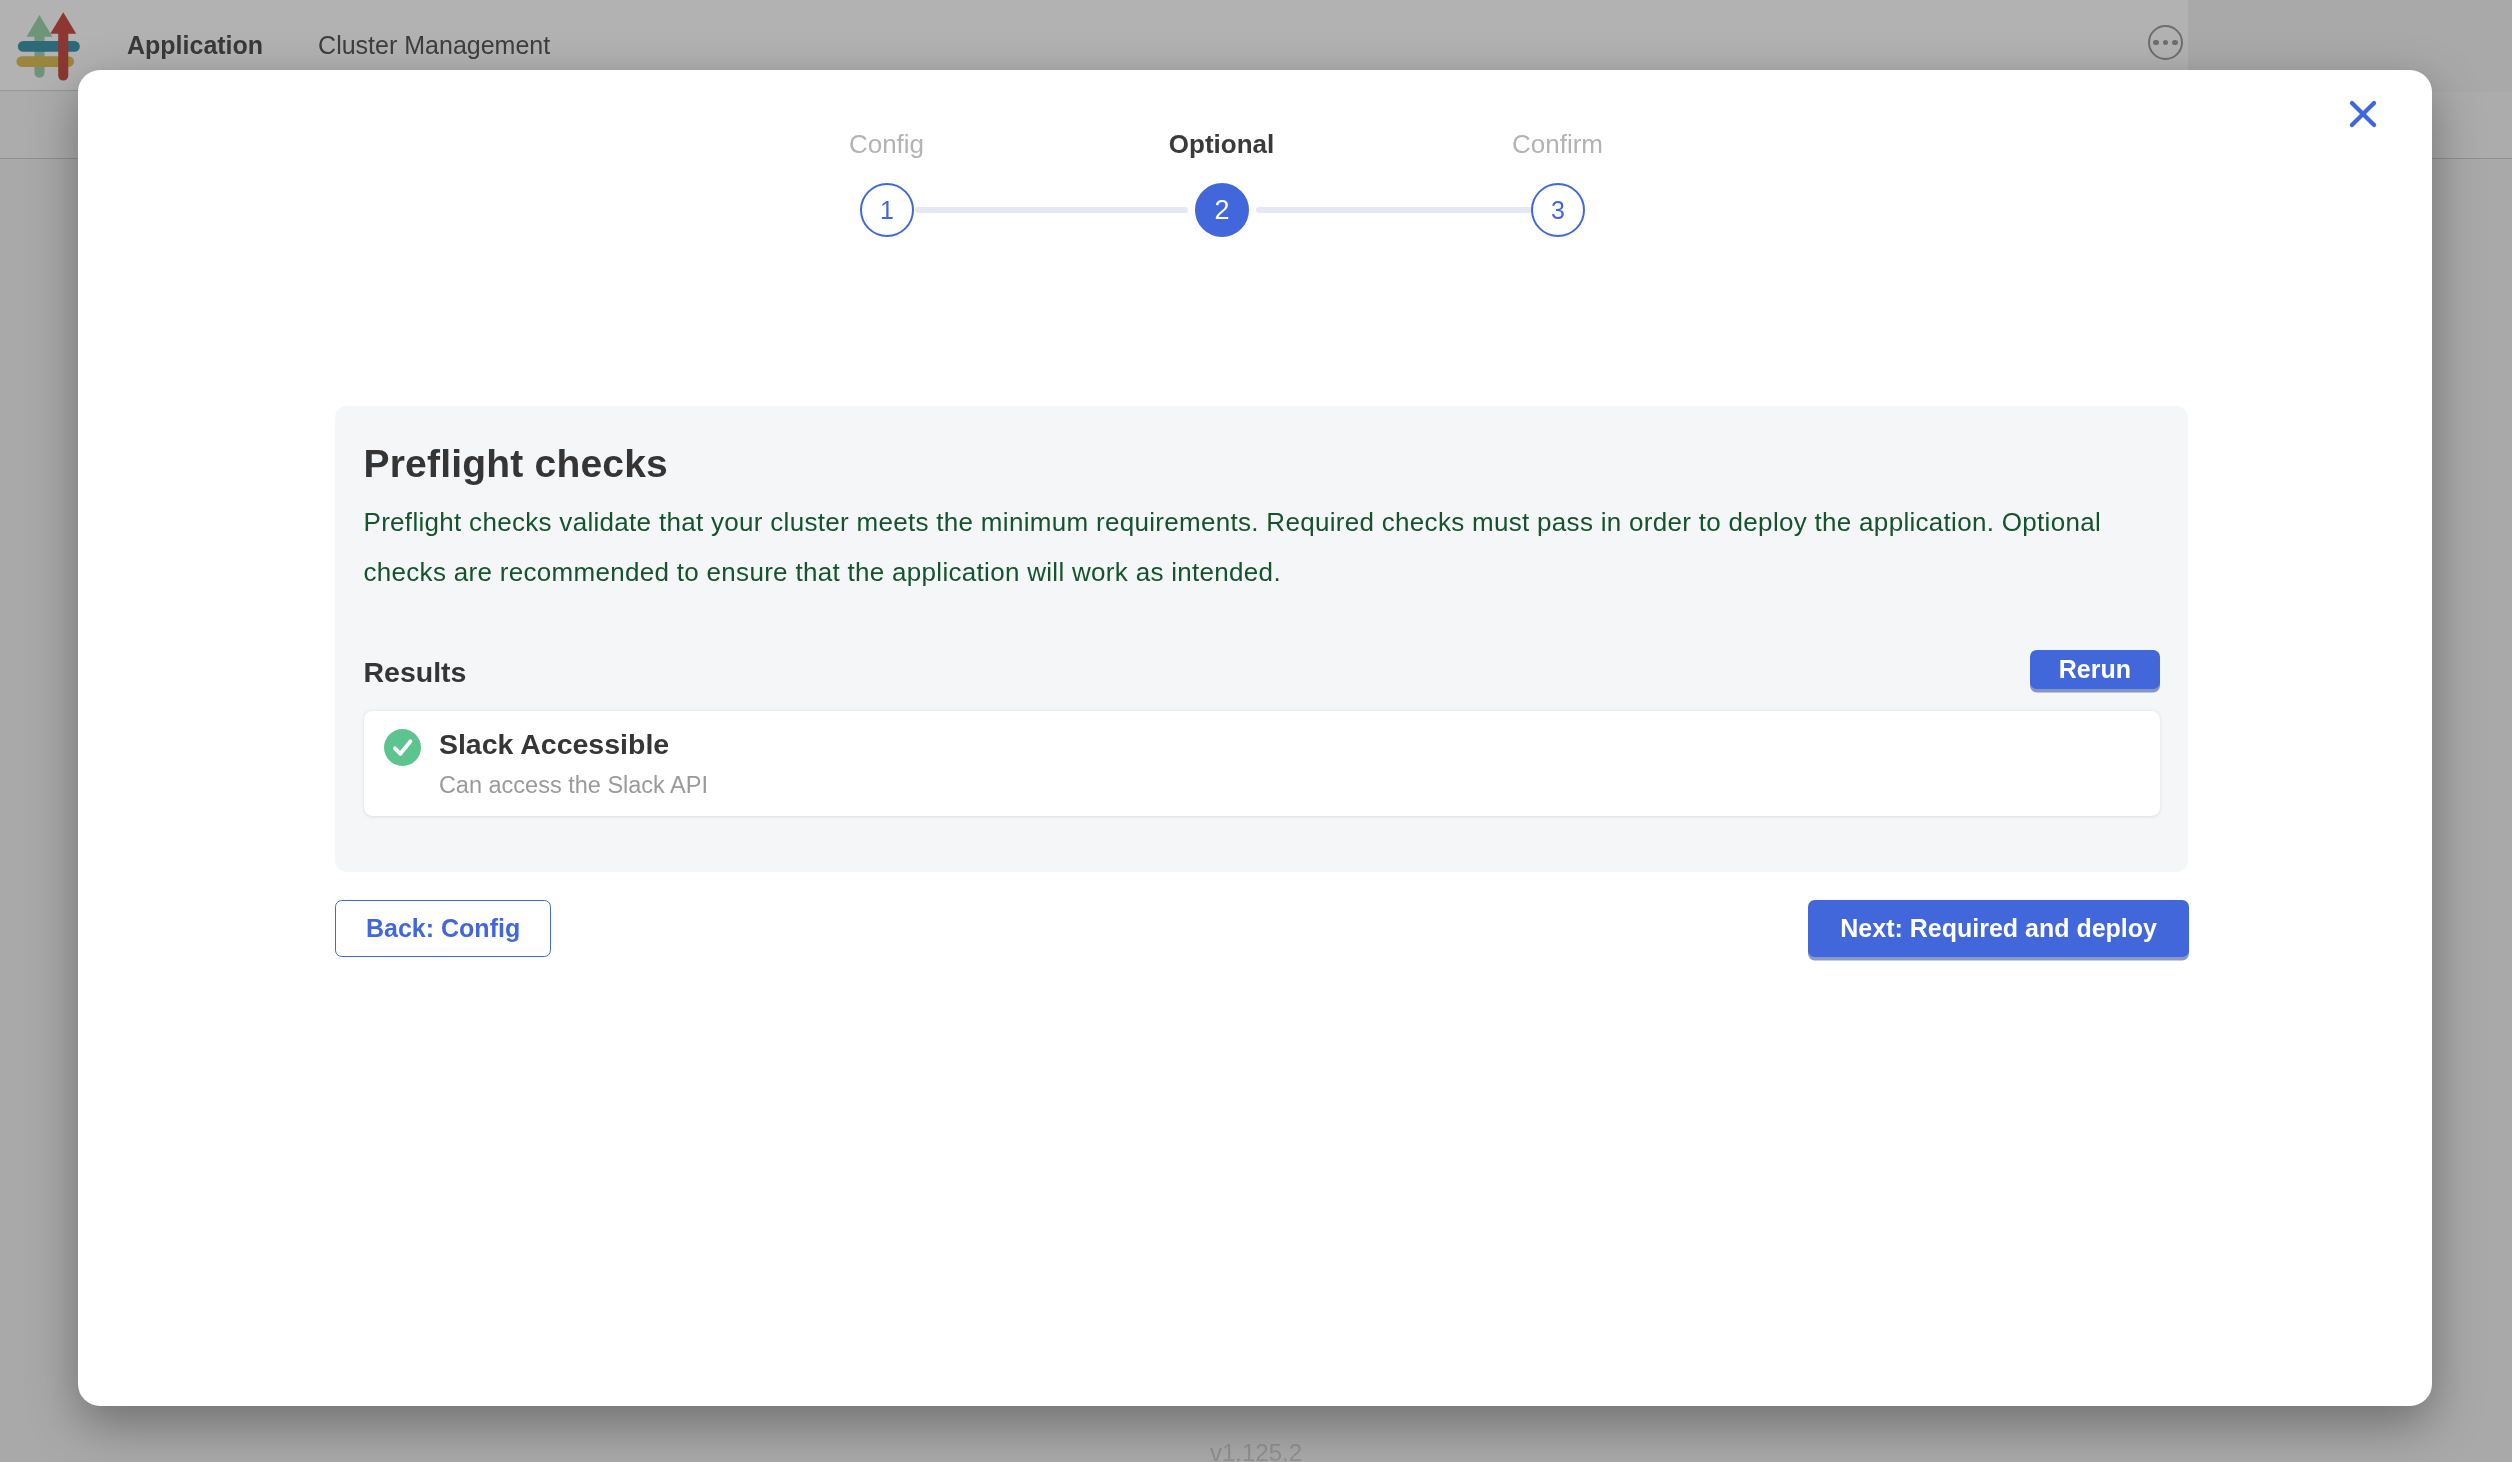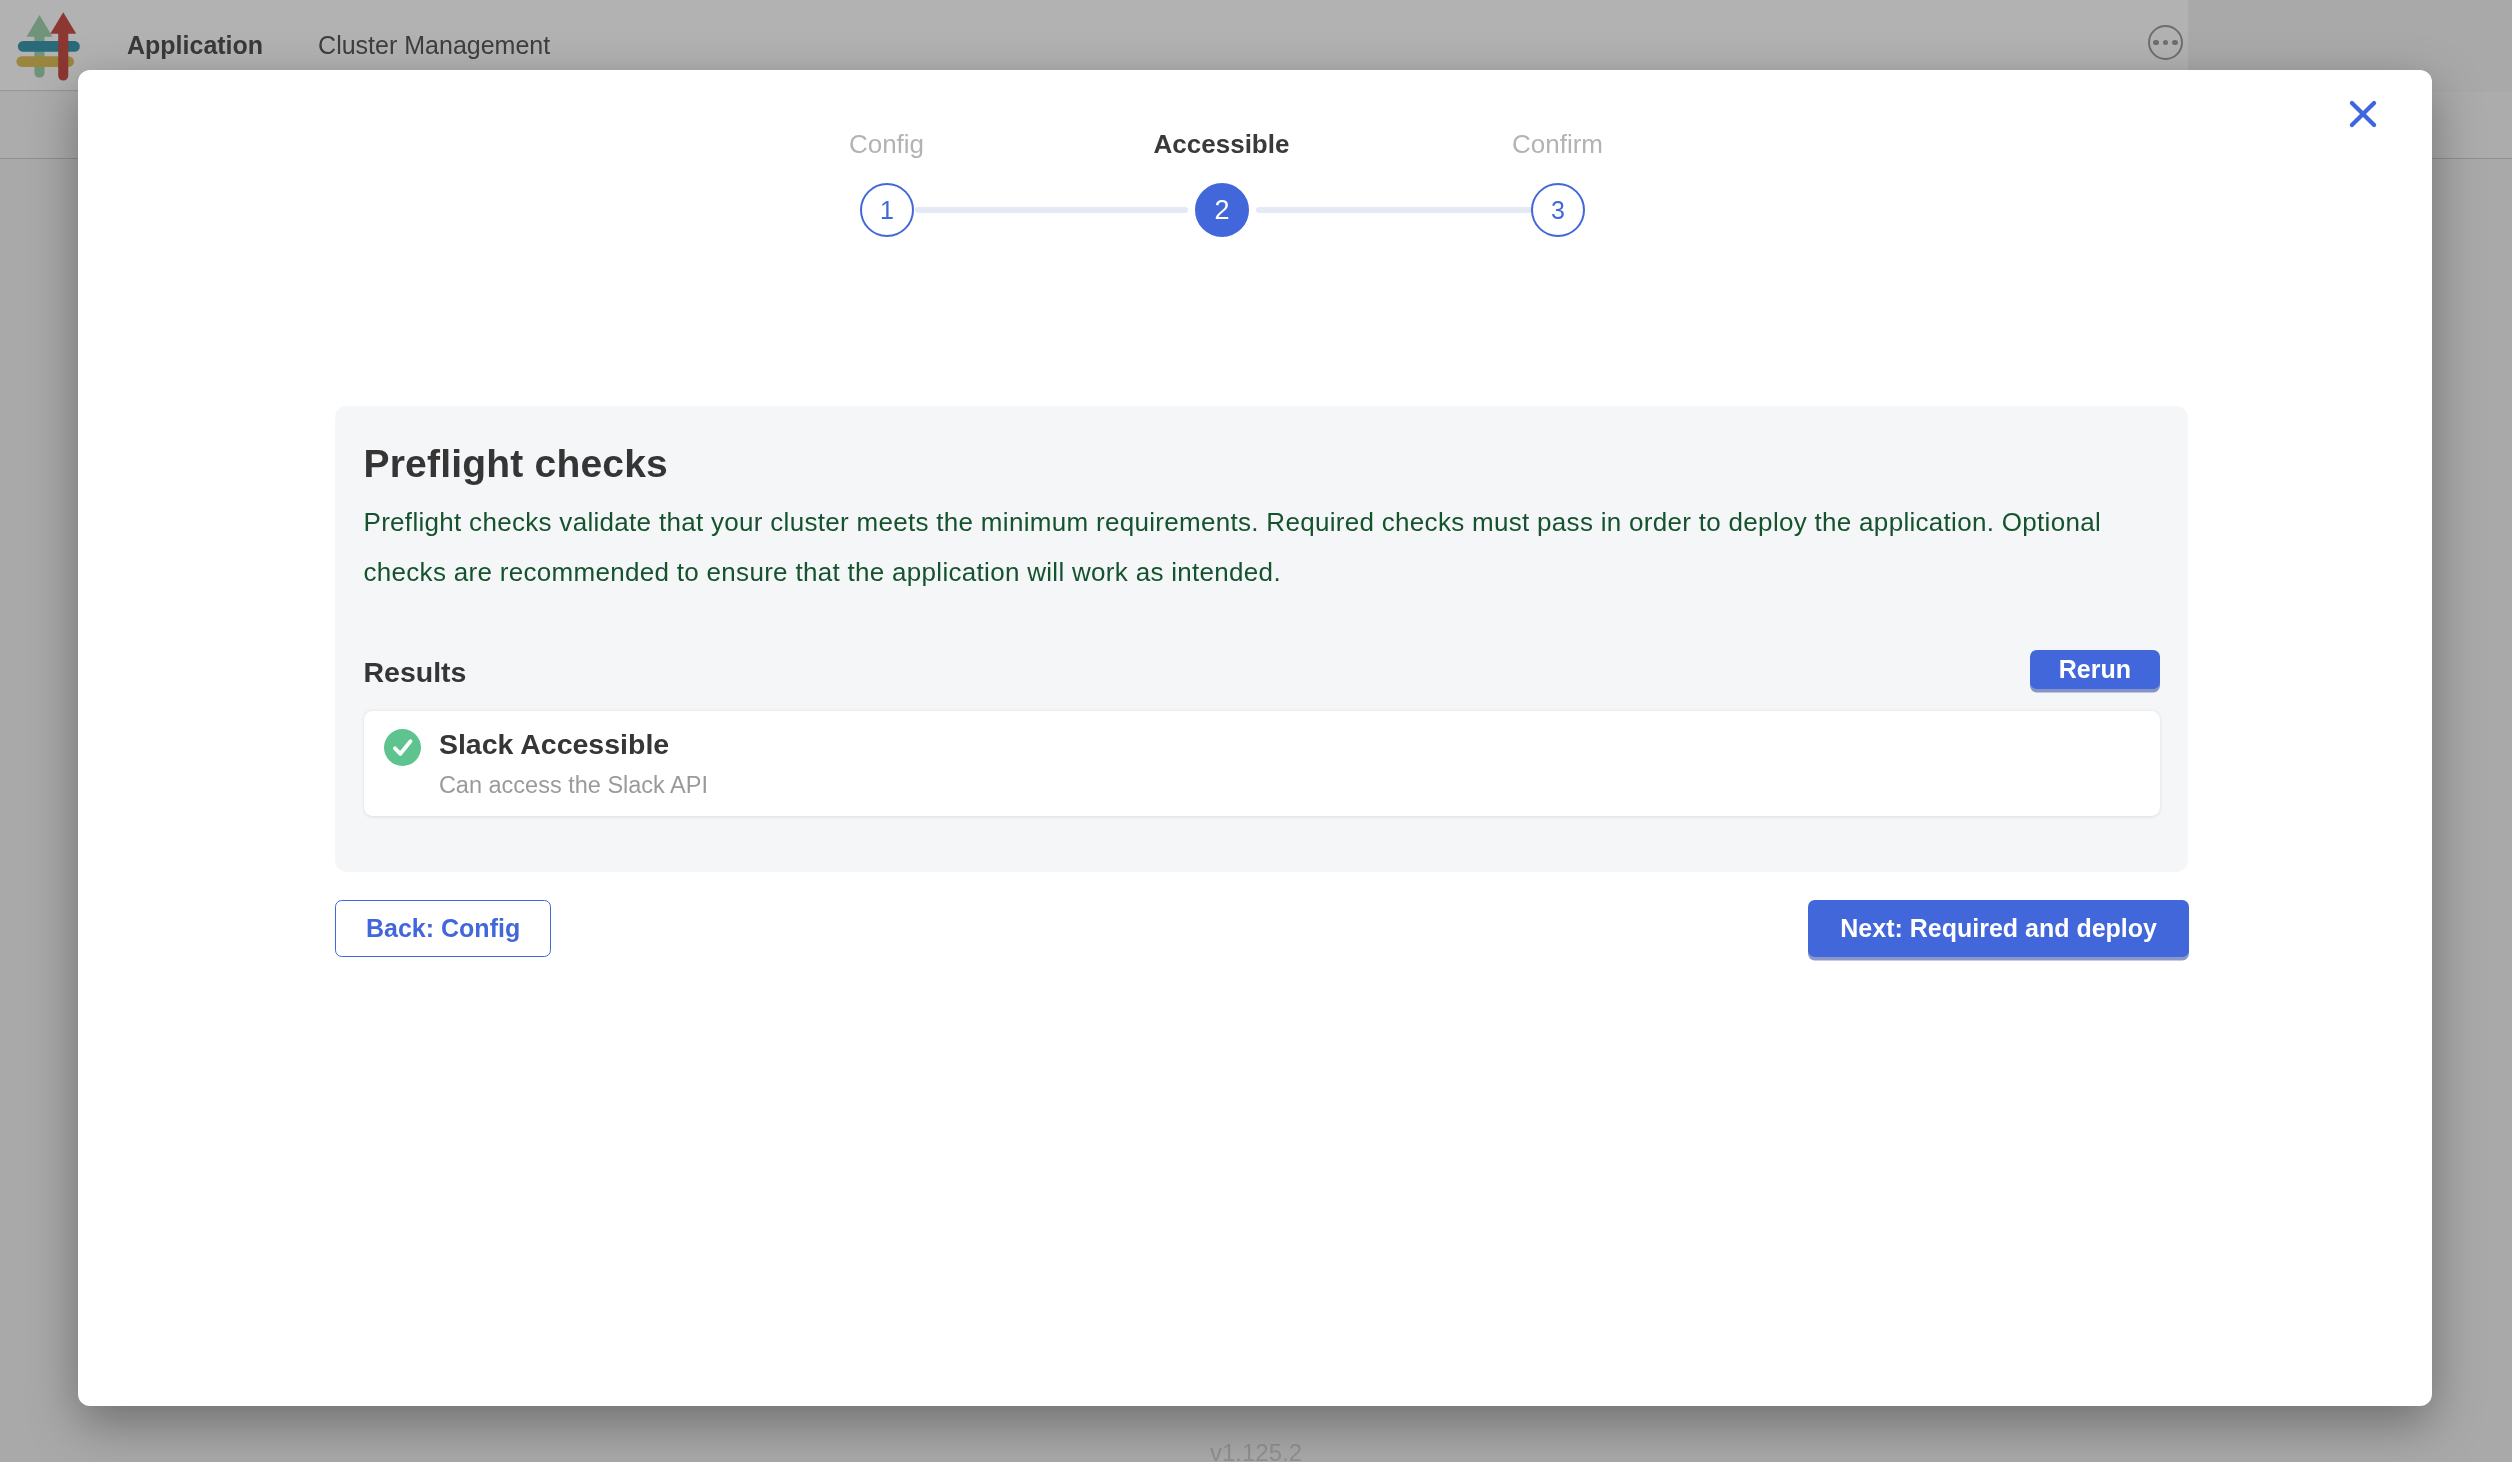--- a/index.html
+++ b/index.html
@@ -64,21 +64,21 @@
     background: rgba(0, 0, 0, 0.30);
     z-index: 10;
   }
 
   
   .modal {
     position: absolute;
     left: 78px; top: 70px;
     width: 2354px; height: 1336px;
     background: #FFFFFF;
-    border-radius: 12px;
+    border-radius: 22px;
     box-shadow: 0 17px 50px rgba(0,0,0,0.35);
     z-index: 20;
   }
   .close-btn {
     position: absolute;
     right: 49px; top: 23.5px;
     width: 40px; height: 40px;
     background: transparent;
     border: none;
     cursor: pointer;
@@ -239,21 +239,21 @@
 
     <button class="close-btn" aria-label="Close">
       <svg width="34" height="34" viewBox="0 0 40 40">
         <line x1="7" y1="7" x2="33" y2="33" stroke="#3E66DF" stroke-width="5" stroke-linecap="round"></line>
         <line x1="33" y1="7" x2="7" y2="33" stroke="#3E66DF" stroke-width="5" stroke-linecap="round"></line>
       </svg>
     </button>
 
     <div class="stepper">
       <div class="step-label s1">Config</div>
-      <div class="step-label s2">Accessible</div>
+      <div class="step-label s2">Optional</div>
       <div class="step-label s3">Confirm</div>
       <div class="connector c1"></div>
       <div class="connector c2"></div>
       <div class="step-circle p1">1</div>
       <div class="step-circle p2">2</div>
       <div class="step-circle p3">3</div>
     </div>
 
     <div class="panel">
       <h1 class="panel-title">Preflight checks</h1>

